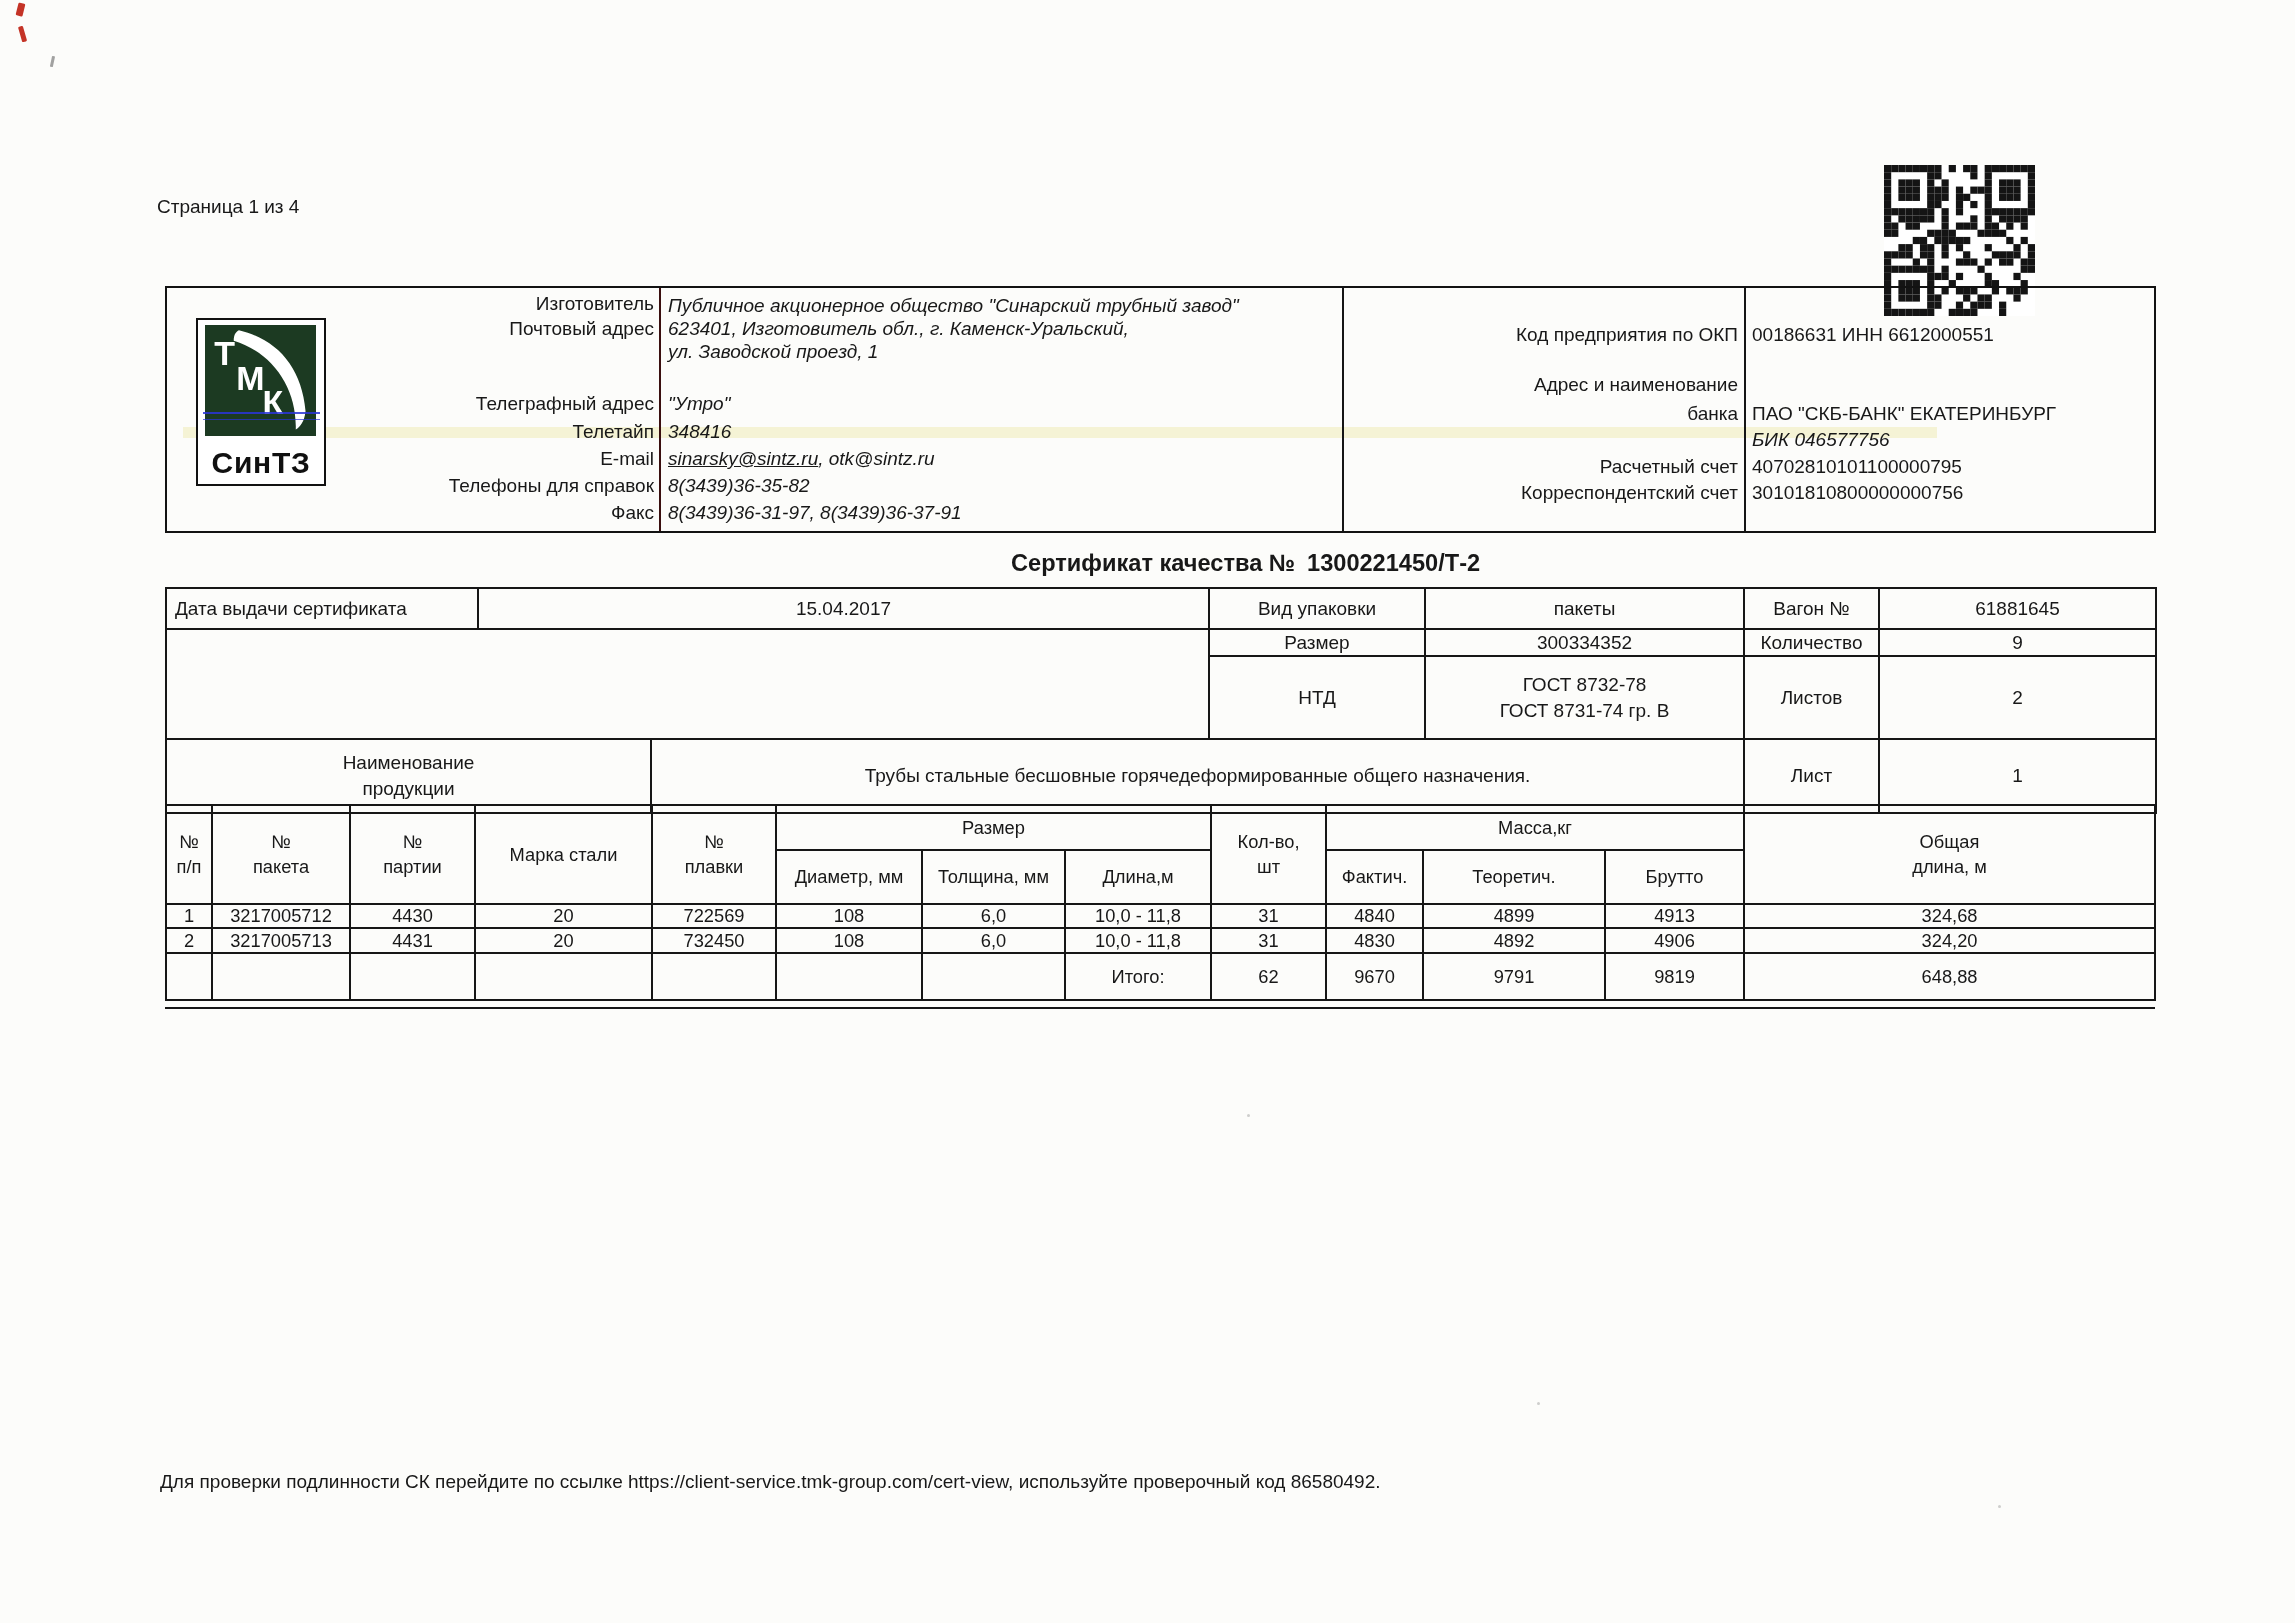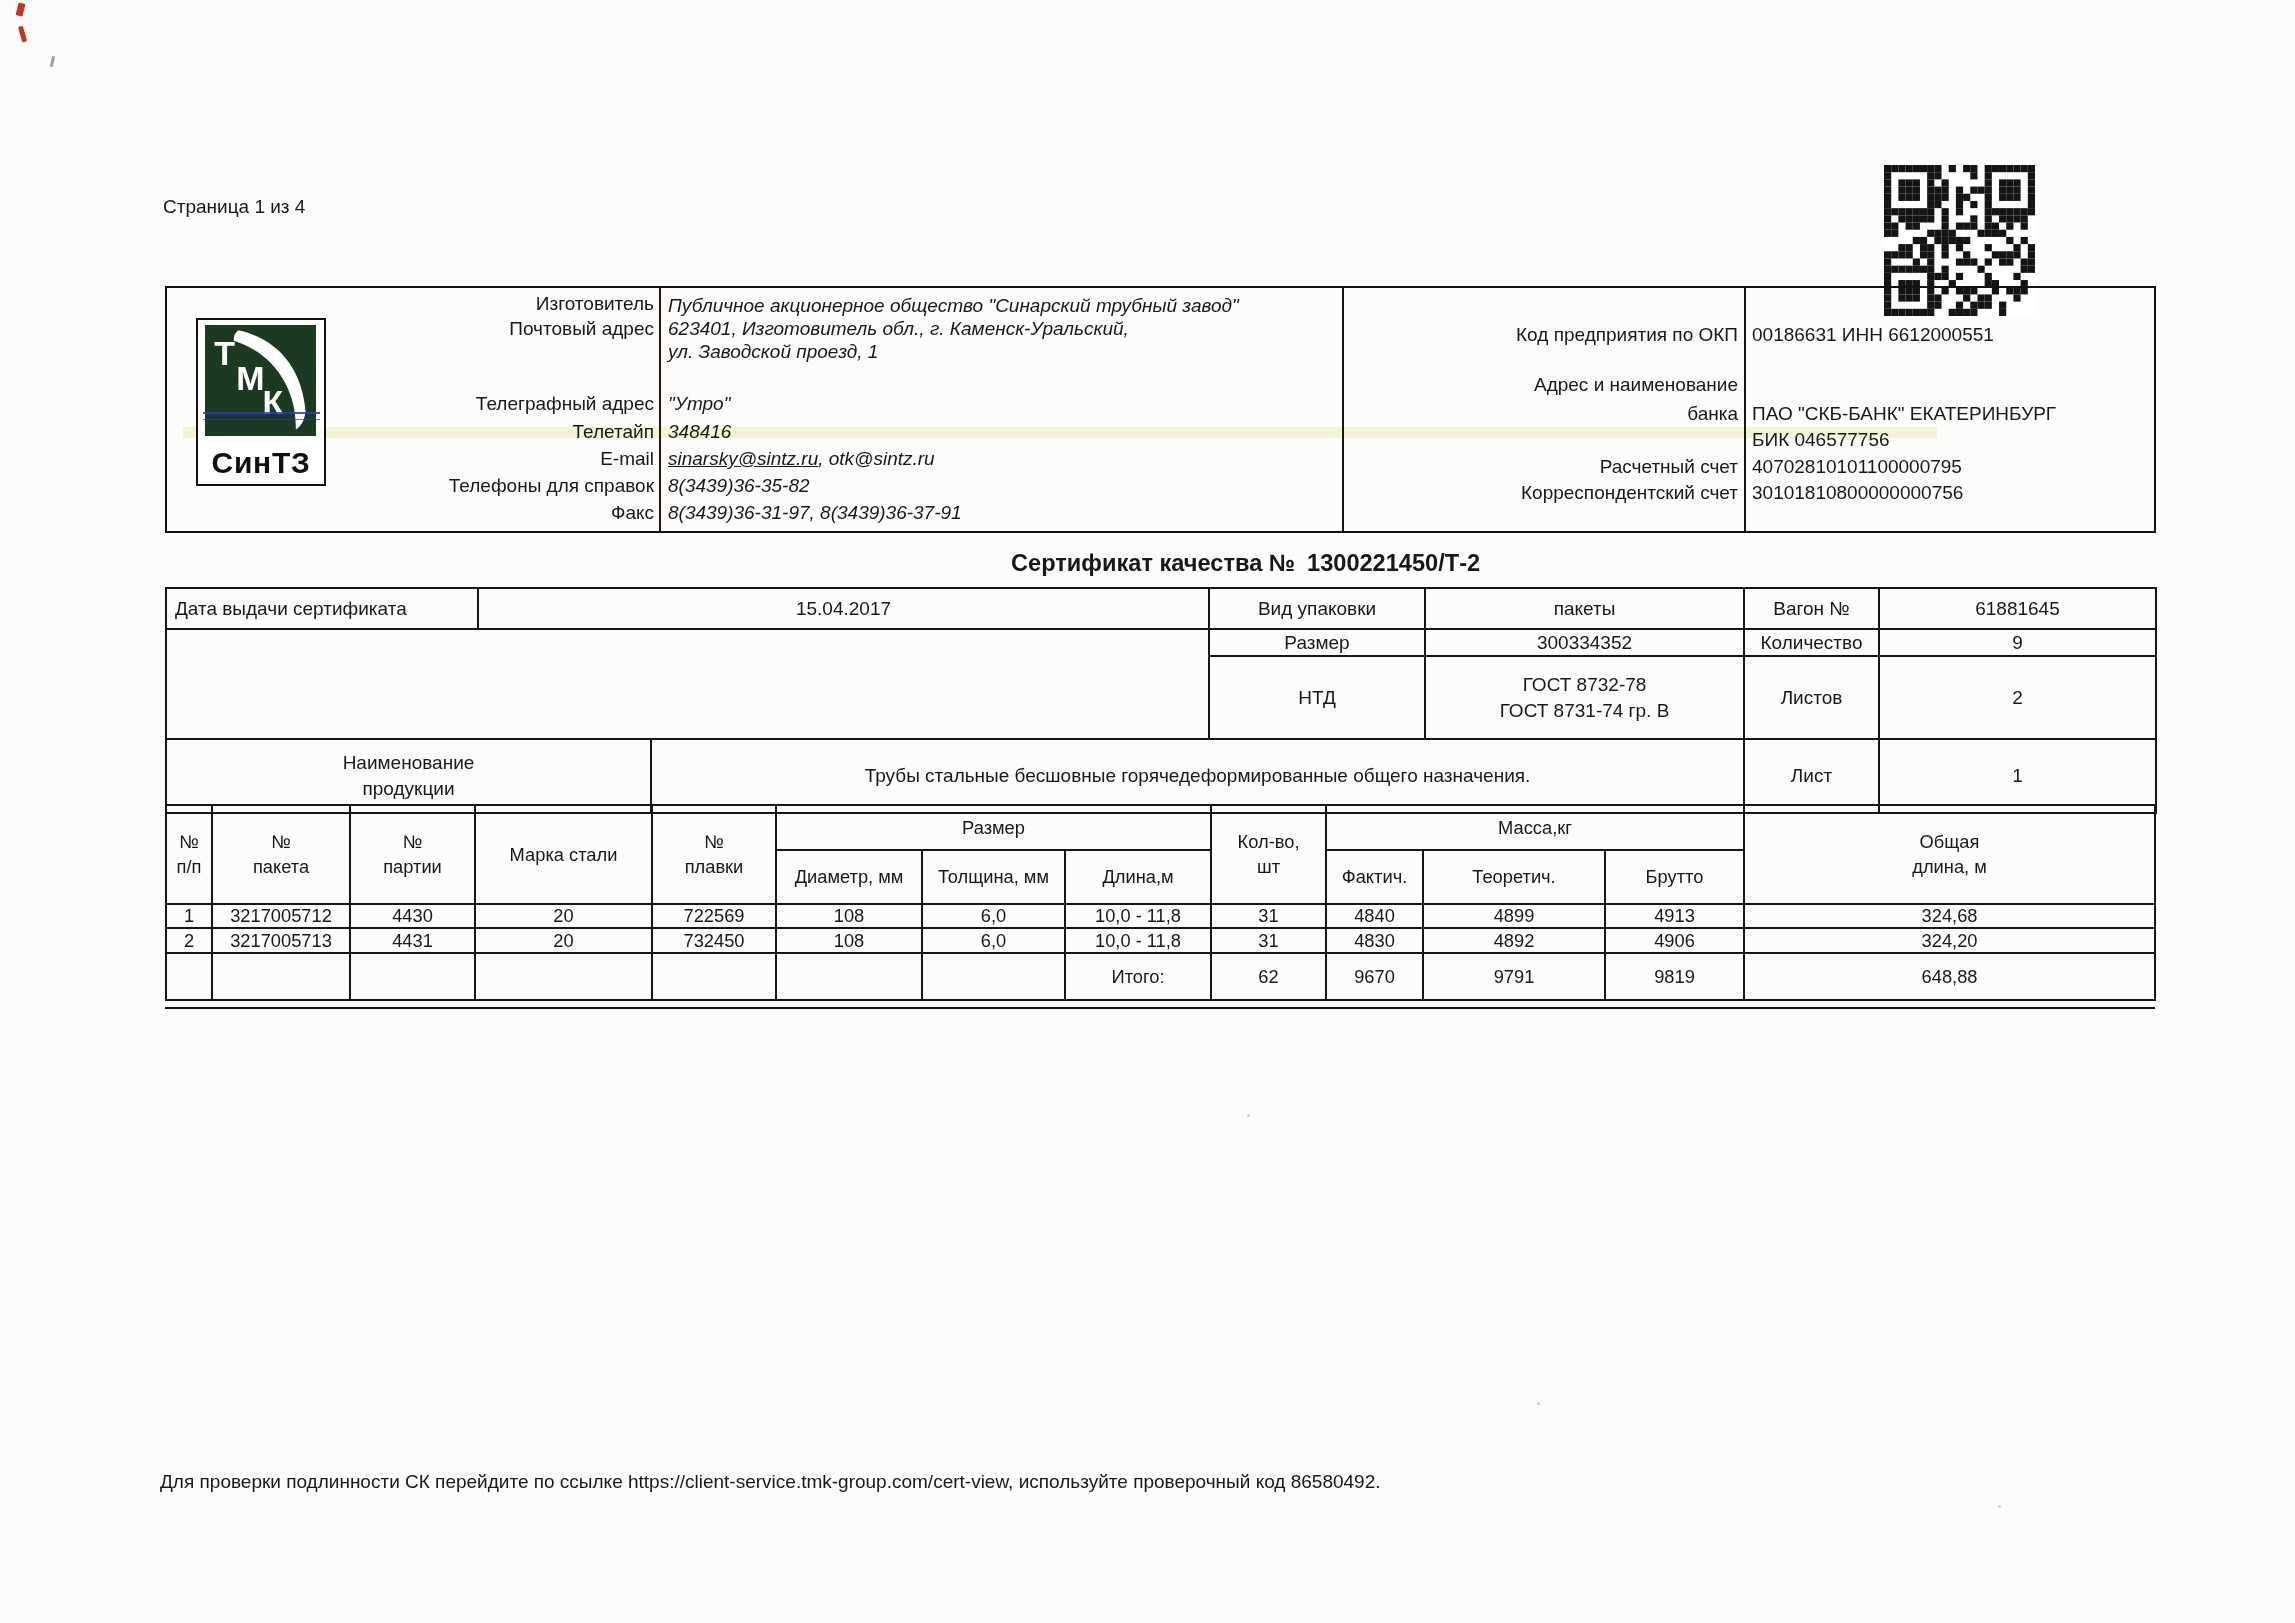--- a/index.html
+++ b/index.html
@@ -6,21 +6,21 @@
   .page{
     position:relative;width:2295px;height:1623px;background:#fcfcfa;
     font-family:"Liberation Sans",sans-serif;color:#181818;overflow:hidden;
   }
   
   .red-mark{position:absolute;background:#c43326;border-radius:1.3px;}
   .gray-mark{position:absolute;background:#555;opacity:.55;border-radius:0.7px;}
   .speck{position:absolute;width:3.3px;height:3.3px;background:#777;opacity:.35;border-radius:50%;}
   .yellow-band{position:absolute;left:183px;top:427px;width:1754px;height:10.5px;background:rgba(222,212,80,.22);}
 
-  .page-indicator{position:absolute;left:157px;top:196px;font-size:19px;margin-left:6px;}
+  .page-indicator{position:absolute;left:157px;top:196px;font-size:19px;}
 
   
   .qr{position:absolute;left:1884px;top:165px;width:151px;height:151px;background:#fff;}
 
   
   .header-box{position:absolute;left:165px;top:286px;width:1987px;height:243px;border:2.6px solid #121212;}
   .vline{position:absolute;top:0;bottom:0;width:2px;background:#151515;}
   .vline.red{background:#3a0f0f;}
   .hl{position:absolute;left:0;width:487px;text-align:right;padding-right:3.9px;font-size:19px;white-space:nowrap;}
   .hv{position:absolute;left:501px;font-size:19px;white-space:nowrap;font-style:italic;}
@@ -336,21 +336,21 @@
     <div class="hl" style="top:187px;">Телефоны для справок</div>
     <div class="hv" style="top:187px;">8(3439)36-35-82</div>
     <div class="hl" style="top:214px;">Факс</div>
     <div class="hv" style="top:214px;">8(3439)36-31-97, 8(3439)36-37-91</div>
 
     <div class="hrl" style="top:36px;">Код предприятия по ОКП</div>
     <div class="hrv" style="top:36px;">00186631 ИНН 6612000551</div>
     <div class="hrl" style="top:86px;">Адрес и наименование</div>
     <div class="hrl" style="top:115px;">банка</div>
     <div class="hrv" style="top:115px;">ПАО "СКБ-БАНК" ЕКАТЕРИНБУРГ</div>
-    <div class="hrv" style="top:141px;">БИК 046577756</div>
+    <div class="hrv" style="top:141px;font-style:italic;">БИК 046577756</div>
     <div class="hrl" style="top:168px;">Расчетный счет</div>
     <div class="hrv" style="top:168px;">40702810101100000795</div>
     <div class="hrl" style="top:194px;text-align:right;">Корреспондентский счет</div>
     <div class="hrv" style="top:194px;">30101810800000000756</div>
   </div>
 
   <div class="title">
     <span>Сертификат качества №</span><span class="num">1300221450/Т-2</span>
   </div>
 

